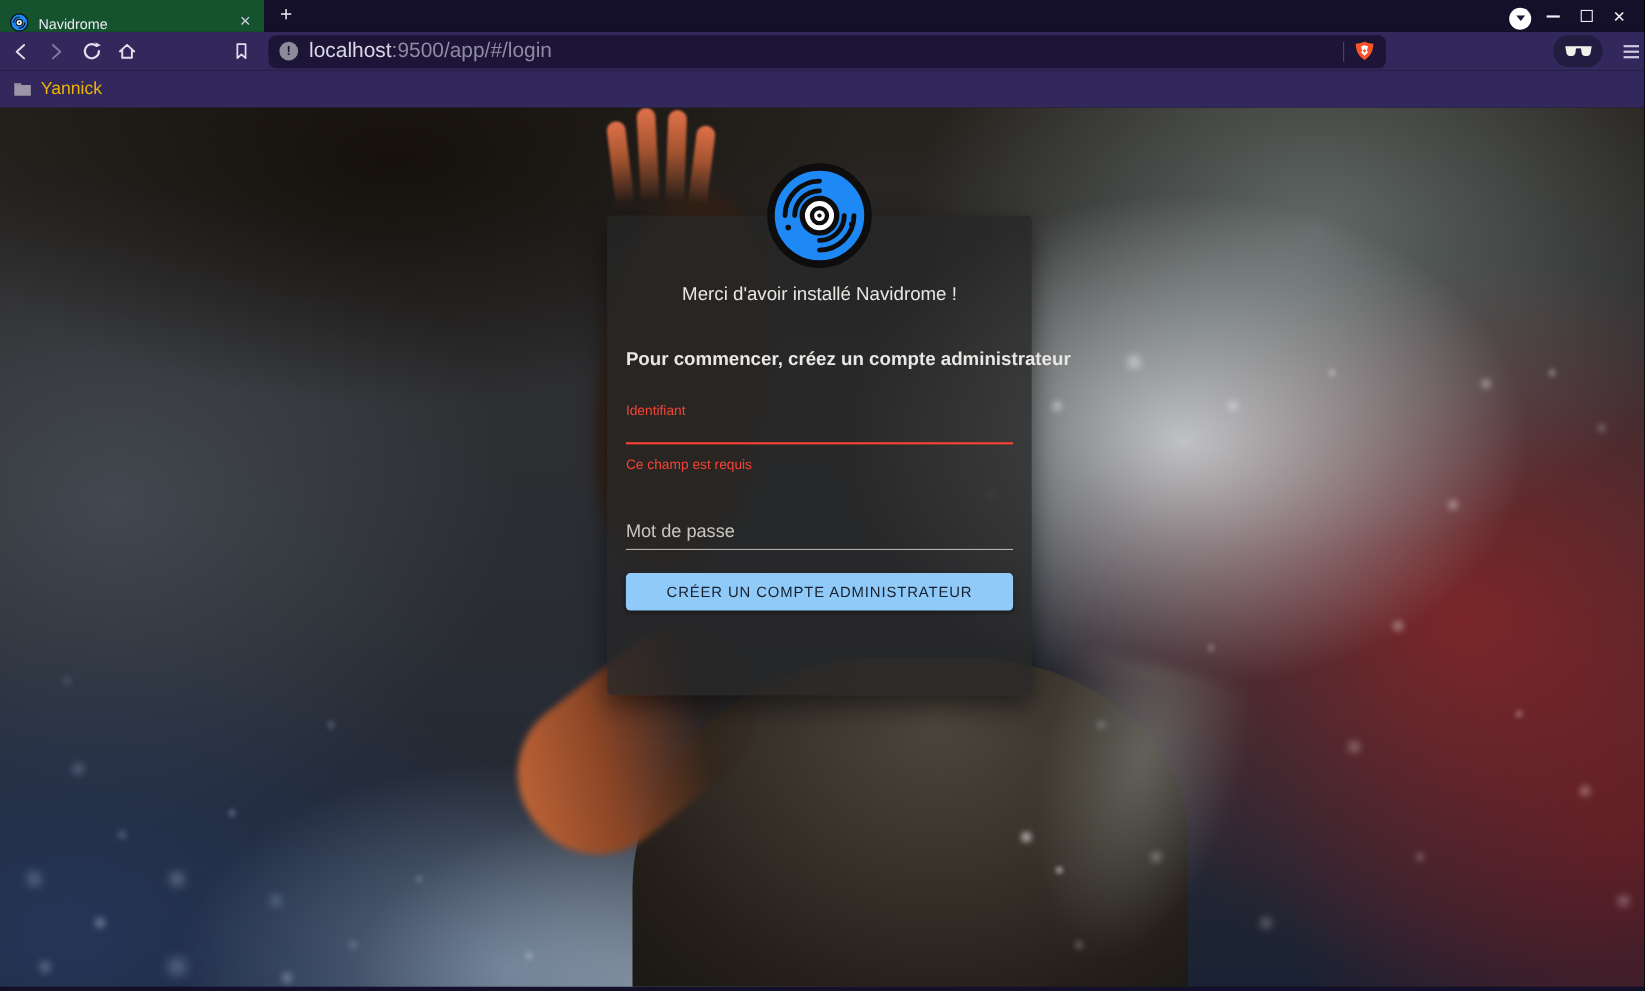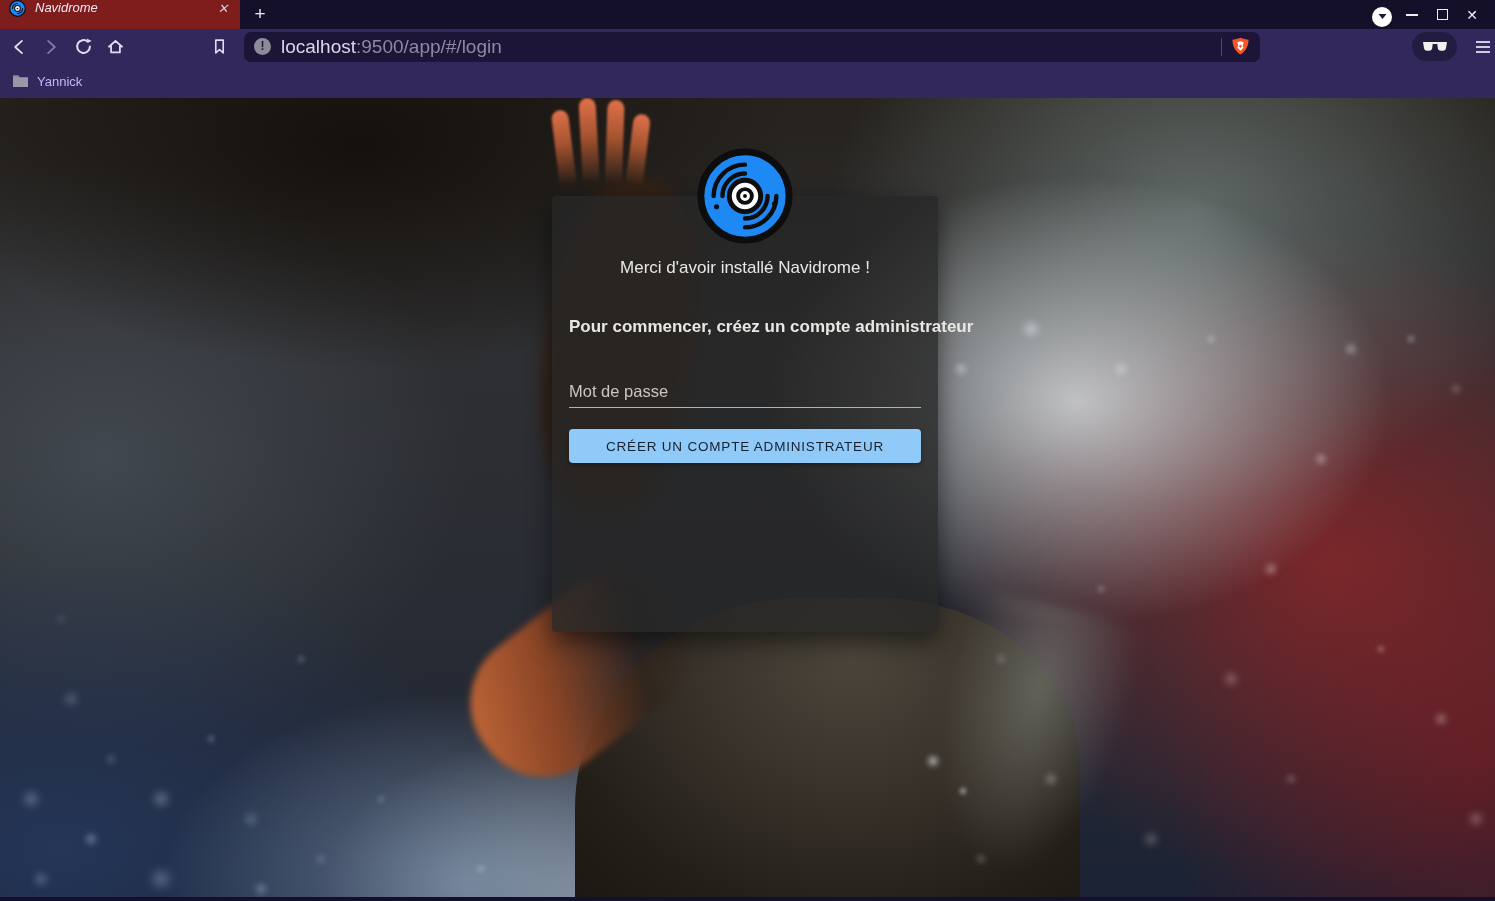--- a/index.html
+++ b/index.html
@@ -2,21 +2,21 @@
 <html><head>
 <meta charset="utf-8">
 <style>
   * { margin:0; padding:0; box-sizing:border-box; }
   html,body { width:1495px; height:901px; overflow:hidden; background:#000; }
   body { font-family:"Liberation Sans", sans-serif; }
   .window { position:relative; width:1495px; height:901px; }
 
   
   .titlebar { position:relative; height:29px; background:#15102A; display:flex; align-items:stretch; }
-  .tab { width:240px; background:#7f1d1d; display:flex; align-items:flex-start; padding:0 8px 0 9px;font-style:italic; }
+  .tab { width:240px; background:#14532d; display:flex; align-items:flex-end; padding:0 8px 0 9px; }
   .tab-favicon { width:17px; height:17px; flex:0 0 auto; }
   .tab-title { color:#ece9f4; font-size:13px; margin-left:9px; flex:1; white-space:nowrap; overflow:hidden; }
   .tab-close { color:#cfcbe0; font-size:13px; width:18px; height:18px; line-height:18px; text-align:center; border-radius:3px; cursor:default; }
   .newtab { color:#e8e5f2; font-size:19px; font-weight:400; width:28px; height:29px; line-height:27px; text-align:center; margin-left:6px; }
   .titlebar-spacer { flex:1; }
   .searchtabs { width:20px; height:20px; background:#fff; border-radius:50%; margin:4px 0 0 0; display:flex; align-items:center; justify-content:center; }
   .searchtabs svg { display:block; }
   .wc { display:flex; align-items:center; margin-right:8px; }
   .wc .wbtn { width:30px; height:29px; display:flex; align-items:center; justify-content:center; color:#efeef5; }
   .wbtn .min-glyph { width:12px; height:2px; background:#efeef5; }
@@ -34,21 +34,21 @@
   .url-host { color:#dcd8e8; }
   .url-rest { color:#8f89a3; }
   .url-sep { width:1px; height:18px; background:#4f4868; margin:0 9px; }
   .avatar-pill { width:45px; height:29px; border-radius:15px; background:#221C41; margin-left:152px; display:flex; align-items:center; justify-content:center; }
   .menu-btn { width:24px; height:24px; margin-left:14px; display:flex; flex-direction:column; justify-content:center; gap:3px; align-items:center; }
   .menu-btn i { display:block; width:14px; height:2px; background:#cfcbe0; }
 
   
   .bookmarksbar { height:34px; background:#33285C; display:flex; align-items:center; padding-left:11px; }
   .bm-item { display:flex; align-items:center; height:24px; padding:0 6px 0 1px; border-radius:4px; }
-  .bm-label { color:#c4b5fd; font-size:13px; margin-left:8px; }
+  .bm-label { color:#eab308; font-size:16px; margin-left:8px; }
 
   
   .page { position:relative; height:799px; overflow:hidden;
     background:
       radial-gradient(ellipse 620px 320px at 24% 6%, rgba(18,13,8,.85), rgba(18,13,8,0) 70%),
       radial-gradient(ellipse 460px 330px at 72% 38%, rgba(226,230,232,.78), rgba(226,230,232,0) 68%),
       radial-gradient(ellipse 520px 420px at 80% 14%, rgba(140,158,156,.55), rgba(140,158,156,0) 70%),
       radial-gradient(ellipse 560px 470px at 89% 58%, rgba(148,38,40,.72), rgba(148,38,40,0) 70%),
       radial-gradient(ellipse 420px 520px at 99% 82%, rgba(116,24,30,.65), rgba(116,24,30,0) 75%),
       radial-gradient(ellipse 430px 270px at 31% 98%, rgba(156,180,205,.55), rgba(156,180,205,0) 70%),
@@ -241,20 +241,25 @@
         <circle cx="21" cy="61" r="2.6" fill="#0d0d0d"></circle>
         <circle cx="80" cy="58" r="2.6" fill="#0d0d0d"></circle>
         <circle cx="50" cy="50" r="16" fill="#ffffff" stroke="#0d0d0d" stroke-width="5"></circle>
         <circle cx="50" cy="50" r="7" fill="#ffffff" stroke="#0d0d0d" stroke-width="4"></circle>
         <circle cx="50" cy="50" r="2" fill="#0d0d0d"></circle>
       </svg>
 
       <div class="card-title">Merci d'avoir installé Navidrome !</div>
       <div class="card-subtitle">Pour commencer, créez un compte administrateur</div>
 
+      <div class="field field-username">
+        <span class="f-label">Identifiant</span>
+        <input type="text" value="" style="">
+        <span class="f-error">Ce champ est requis</span>
+      </div>
 
       <div class="field pw">
         <input class="std" type="password" placeholder="Mot de passe" style="">
       </div>
 
 
       <button class="submit-btn">CRÉER UN COMPTE ADMINISTRATEUR</button>
     </div>
   </div>
 

